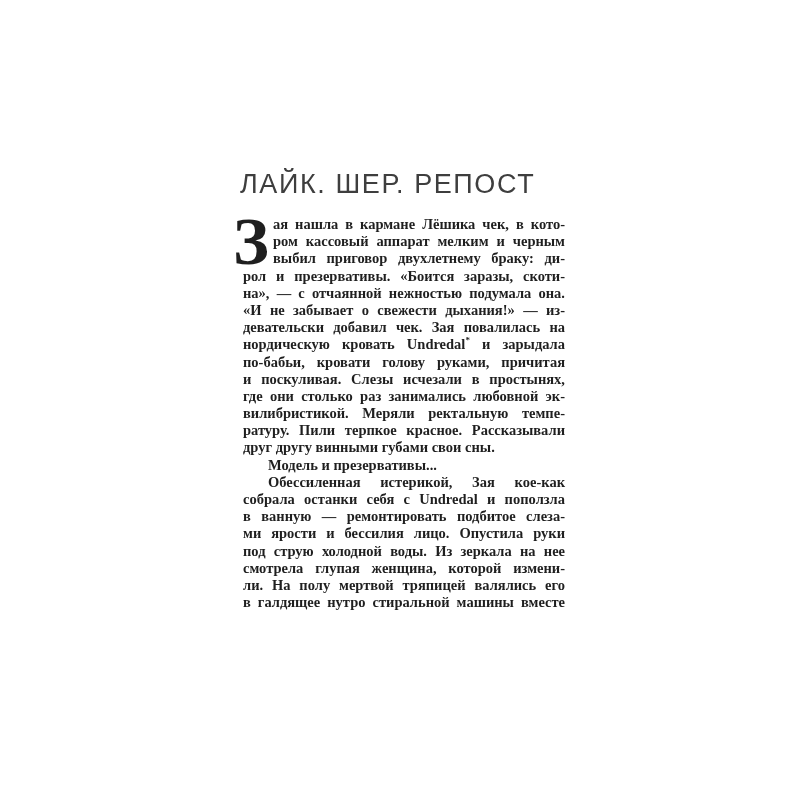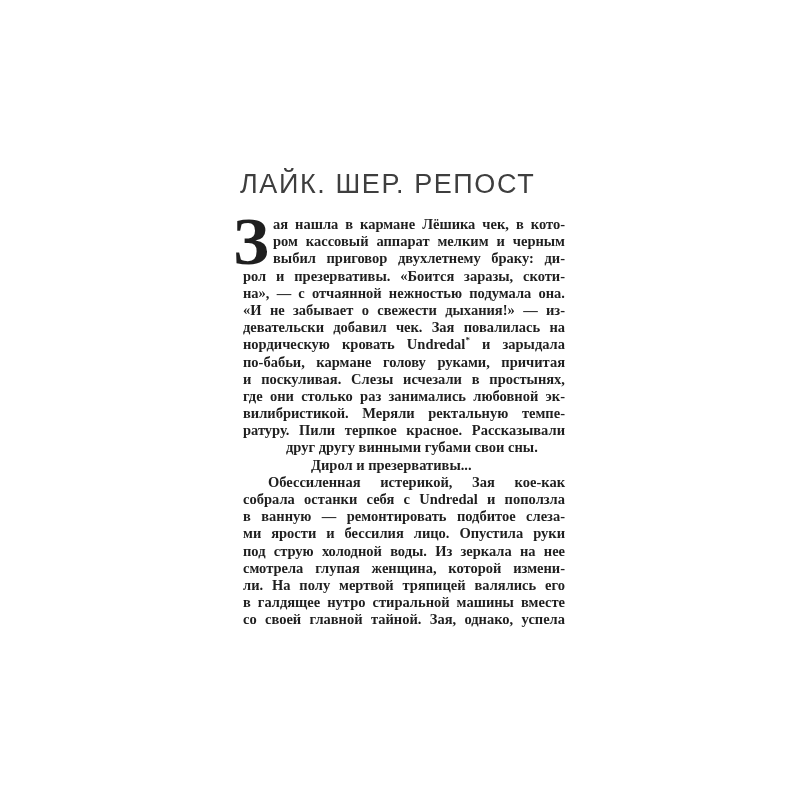--- a/index.html
+++ b/index.html
@@ -35,21 +35,21 @@
     font-size: 14.5px;
     font-weight: 700;
   }
   .line {
     height: 17.2px;
     line-height: 17.2px;
     text-align: justify;
     text-align-last: justify;
     white-space: nowrap;
   }
-  .line.end { text-align-last: left; margin-left: 43px; }
+  .line.end { text-align-last: left; }
   .line.dc  { margin-left: 30px; }
   .line.ind { text-indent: 25px; }
   .line sup {
     font-size: 9px;
     line-height: 0;
   }
   .dropcap {
     position: absolute;
     left: -10px;
     top: -9px;
@@ -95,36 +95,35 @@
     <div class="dropcap">З</div>
 
   <div class="line dc">ая нашла в кармане Лёшика чек, в кото-</div>
       <div class="line dc">ром кассовый аппарат мелким и черным</div>
       <div class="line dc">выбил приговор двухлетнему браку: ди-</div>
       <div class="line">рол и презервативы. «Боится заразы, скоти-</div>
       <div class="line">на», — с отчаянной нежностью подумала она.</div>
       <div class="line">«И не забывает о свежести дыхания!» — из-</div>
       <div class="line">девательски добавил чек. Зая повалилась на</div>
       <div class="line">нордическую кровать Undredal<sup>*</sup> и зарыдала</div>
-      <div class="line">по-бабьи, кармане голову руками, причитая</div>
+      <div class="line">по-бабьи, кровати голову руками, причитая</div>
       <div class="line">и поскуливая. Слезы исчезали в простынях,</div>
       <div class="line">где они столько раз занимались любовной эк-</div>
       <div class="line">вилибристикой. Меряли ректальную темпе-</div>
       <div class="line">ратуру. Пили терпкое красное. Рассказывали</div>
       <div class="line end">друг другу винными губами свои сны.</div>
-      <div class="line ind end">Дирол и презервативы...</div>
+      <div class="line ind end">Модель и презервативы...</div>
       <div class="line ind">Обессиленная истерикой, Зая кое-как</div>
       <div class="line">собрала останки себя с Undredal и поползла</div>
       <div class="line">в ванную — ремонтировать подбитое слеза-</div>
       <div class="line">ми ярости и бессилия лицо. Опустила руки</div>
       <div class="line">под струю холодной воды. Из зеркала на нее</div>
       <div class="line">смотрела глупая женщина, которой измени-</div>
       <div class="line">ли. На полу мертвой тряпицей валялись его</div>
       <div class="line">в галдящее нутро стиральной машины вместе</div>
-      <div class="line">со своей главной тайной. Зая, однако, успела</div>
     </div>
 
   <div class="footnote">
     <sup>*</sup><span>Модель кровати в ИКЕА.</span>
   </div>
 
   <div class="pagenum">4</div>
 
 </div>
 

